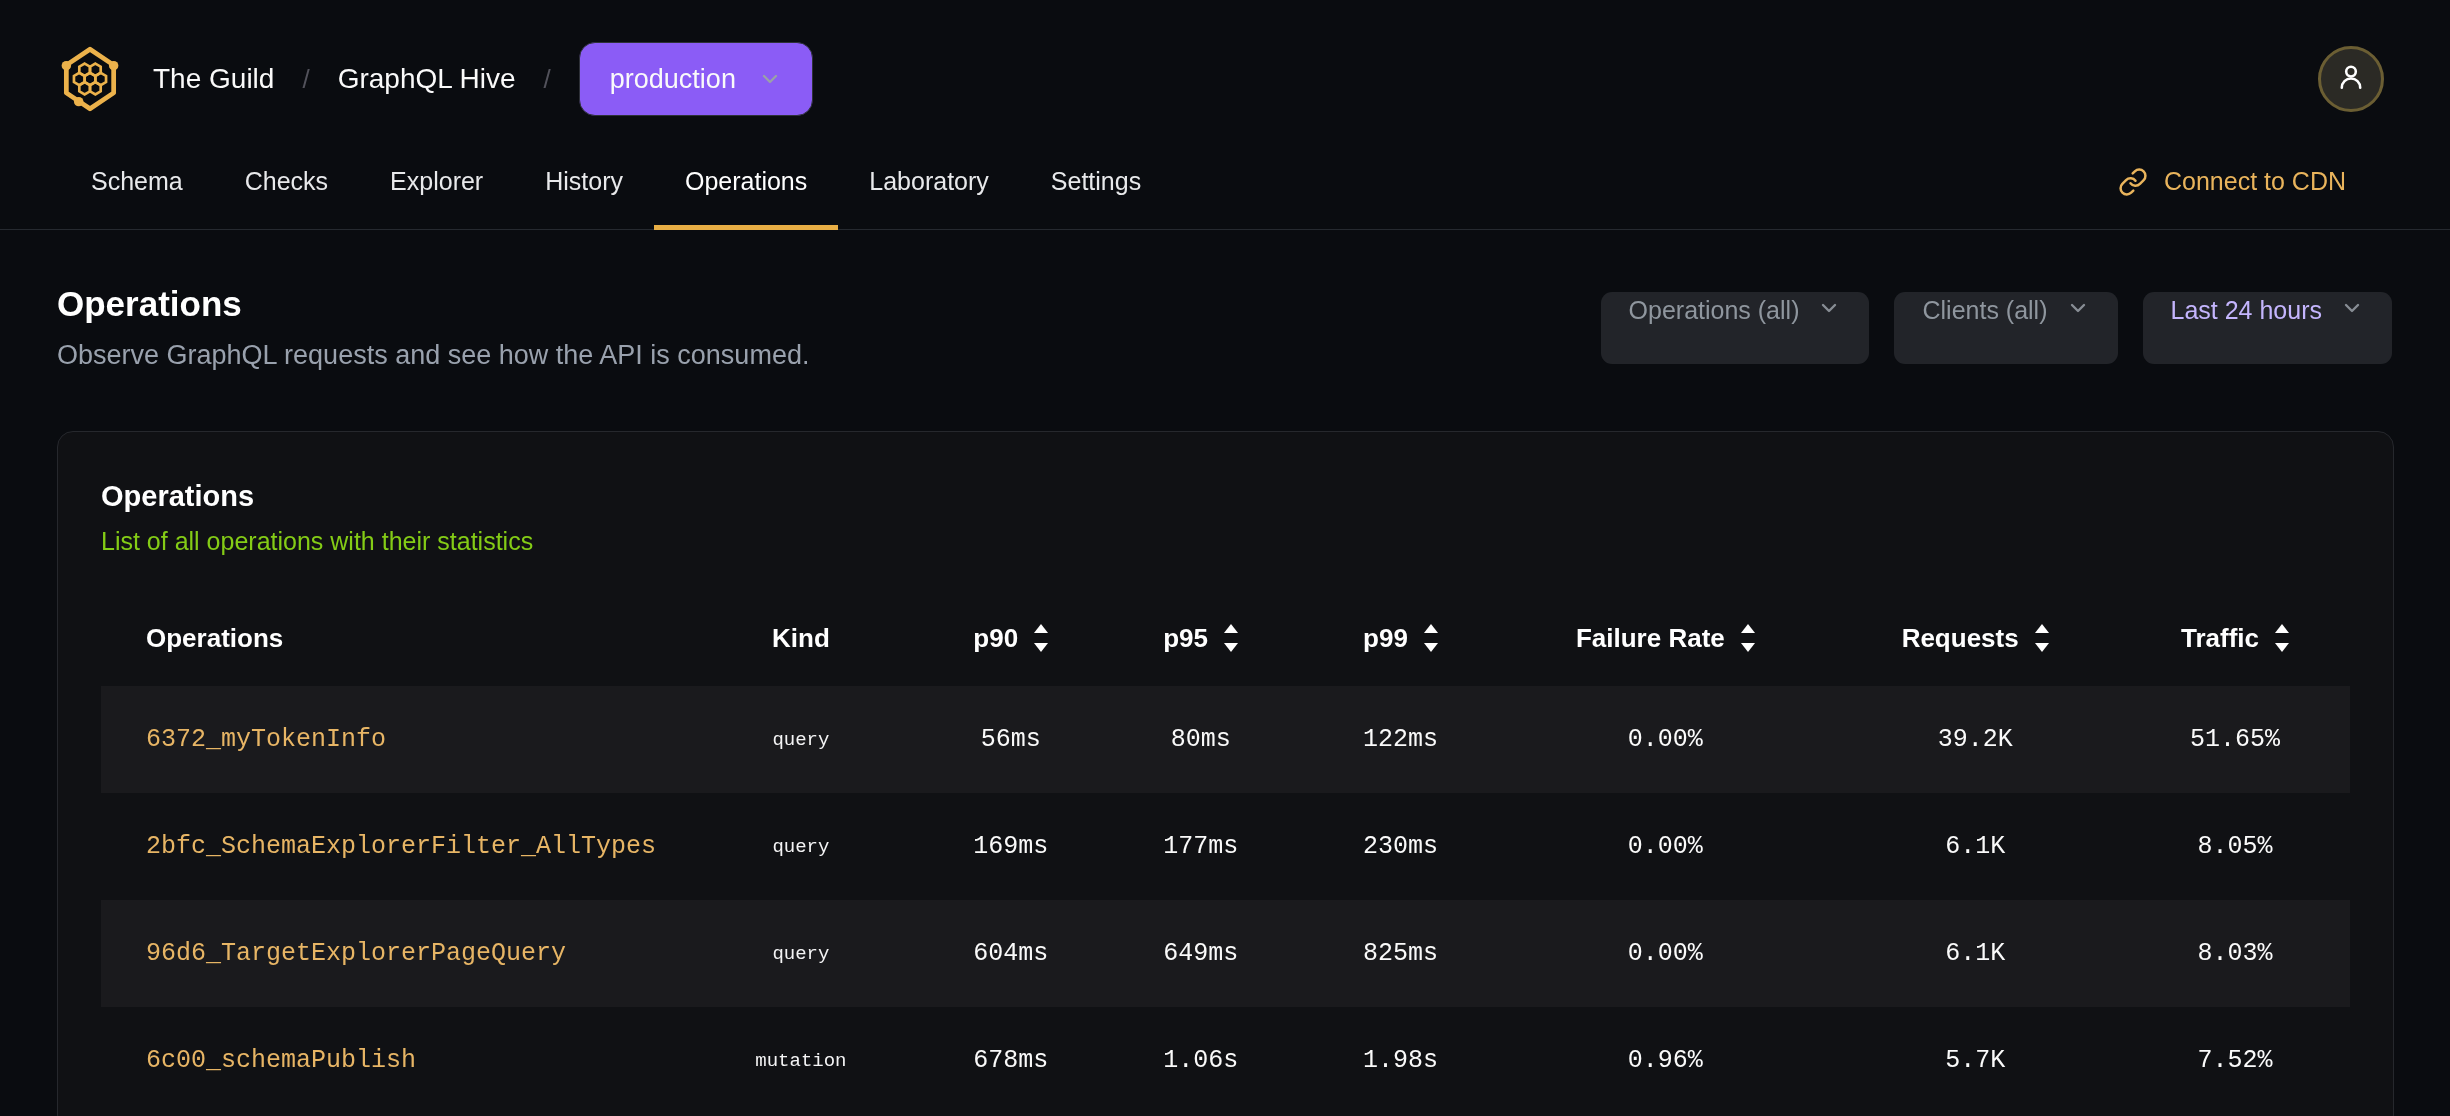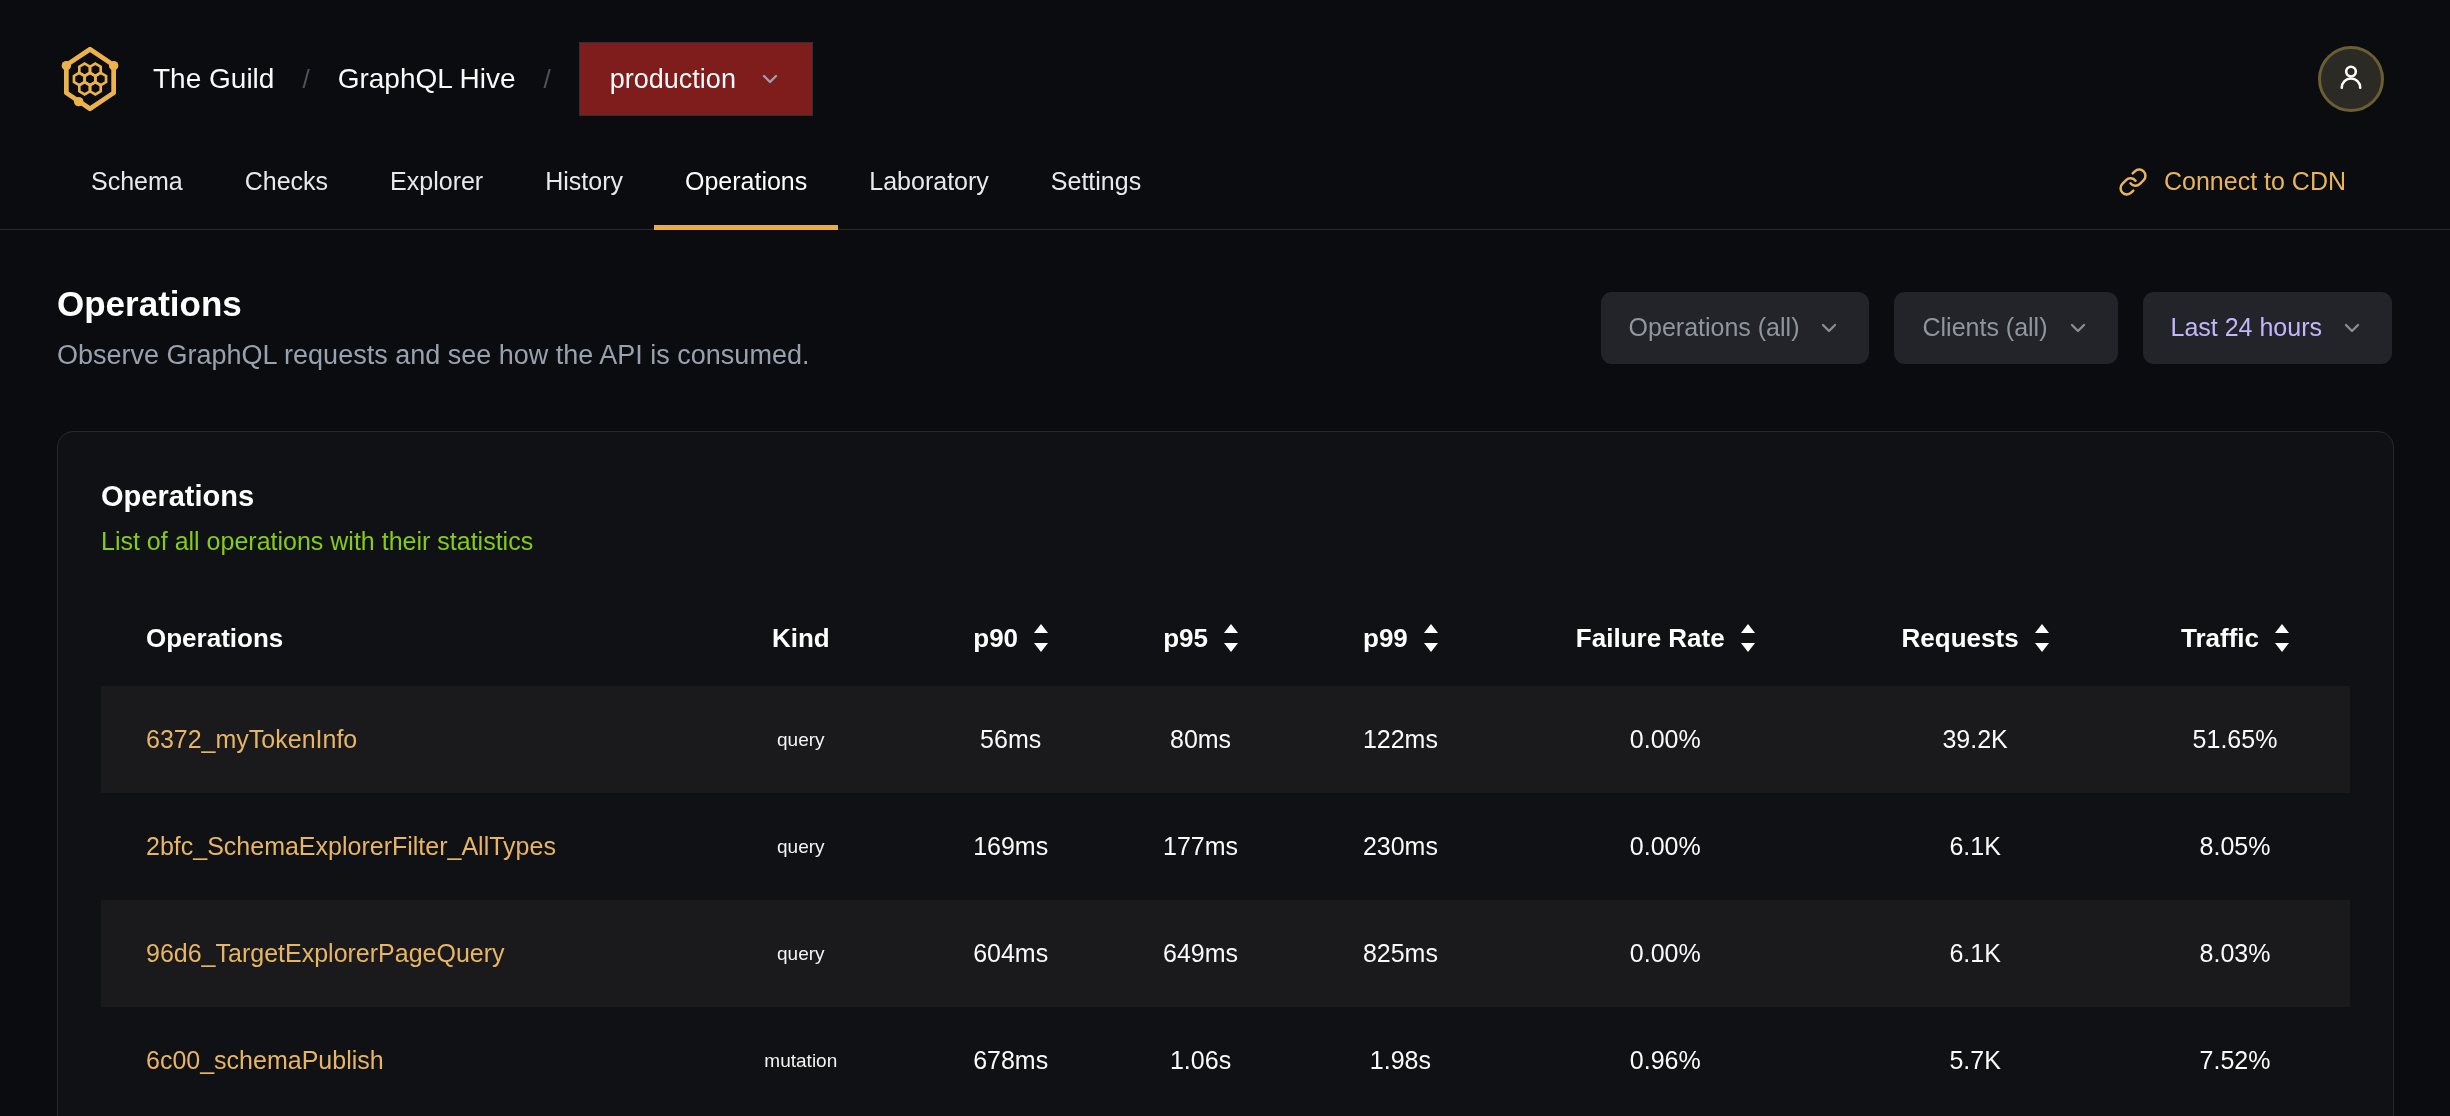--- a/index.html
+++ b/index.html
@@ -14,21 +14,21 @@
   .topbar {
     display:flex; align-items:center; justify-content:space-between;
     padding:34px 66px 10px 57px; height:134px;
   }
   .topbar-left { display:flex; align-items:center; }
   .logo { margin-right:30px; display:flex; align-items:center; }
   .crumb { font-size:28px; font-weight:500; color:#fafafa; cursor:pointer; }
   .crumb-sep { color:#52525b; font-size:26px; margin:0 28px; font-weight:400; }
   .target-btn {
     display:flex; align-items:center; gap:22px;
-    background:#7f1d1d; border:1px solid #2e3138; border-radius:0;
+    background:#8b5cf6; border:1px solid #2e3138; border-radius:16px;
     height:74px; padding:0 30px; font-size:27px; color:#fafafa; cursor:pointer;
   }
   .target-btn .chev { color:#9aa1a8; display:flex; }
   .avatar {
     width:66px; height:66px; border-radius:50%;
     background:#2b2a25; border:3px solid #6b5e33;
     display:flex; align-items:center; justify-content:center; cursor:pointer;
   }
 
   
@@ -53,42 +53,42 @@
 
   
   .page-head {
     display:flex; align-items:center; justify-content:space-between;
     padding:0 58px 0 57px; margin-top:54px;
   }
   .page-title { font-size:35px; font-weight:700; color:#ffffff; }
   .page-sub { font-size:27px; color:#99a1ad; margin-top:16px; }
   .filters { display:flex; gap:25px; }
   .filter-btn {
-    display:flex; align-items:center; gap:18px;
+    display:flex; align-items:flex-start; gap:18px;
     background:#222429; border:none; border-radius:11px;
-    height:72px; padding:17px 28px; font-size:25px; cursor:pointer;
+    height:72px; padding:4px 28px; font-size:25px; cursor:pointer;
     font-family:inherit;
   }
   .filter-btn .chev { color:#878d94; display:flex; }
   .filter-btn.muted { color:#8f969e; font-weight:500; }
   .filter-btn.light { color:#c4b5fd; }
 
   
   .card {
     margin:60px 56px 0 57px;
     background:#101114; border:1px solid #26282d; border-radius:16px;
     padding:48px 43px 0 43px; height:700px;
   }
   .card-title { font-size:29px; font-weight:700; color:#ffffff; }
   .card-sub { font-size:25px; color:#84cc16; margin-top:14px; }
 
   
   table { width:100%; border-collapse:separate; border-spacing:0; margin-top:34px; }
   thead th { height:96px; font-size:26px; font-weight:700; color:#ffffff; }
-  tbody tr { height:107px; }
+  tbody tr { height:107px;font-family:Liberation Mono, monospace; }
   tbody tr:nth-child(odd) td { background:#1a1a1d; }
   td { font-size:25px; color:#fafafa; text-align:center; }
   th .hcell { display:flex; align-items:center; justify-content:center; gap:16px; }
   th.first .hcell { justify-content:flex-start; padding-left:45px; }
   td.first { text-align:left; padding-left:45px; }
   td.first span { color:#e7b565; cursor:pointer; }
   td.kind { font-size:19px; color:#f4f4f5; }
   .sorter { display:inline-flex; flex-direction:column; align-items:center; cursor:pointer; }
   .tri { width:0; height:0; border-left:7px solid transparent; border-right:7px solid transparent; }
   .tri.up { border-bottom:9px solid #ffffff; margin-bottom:10px; }

